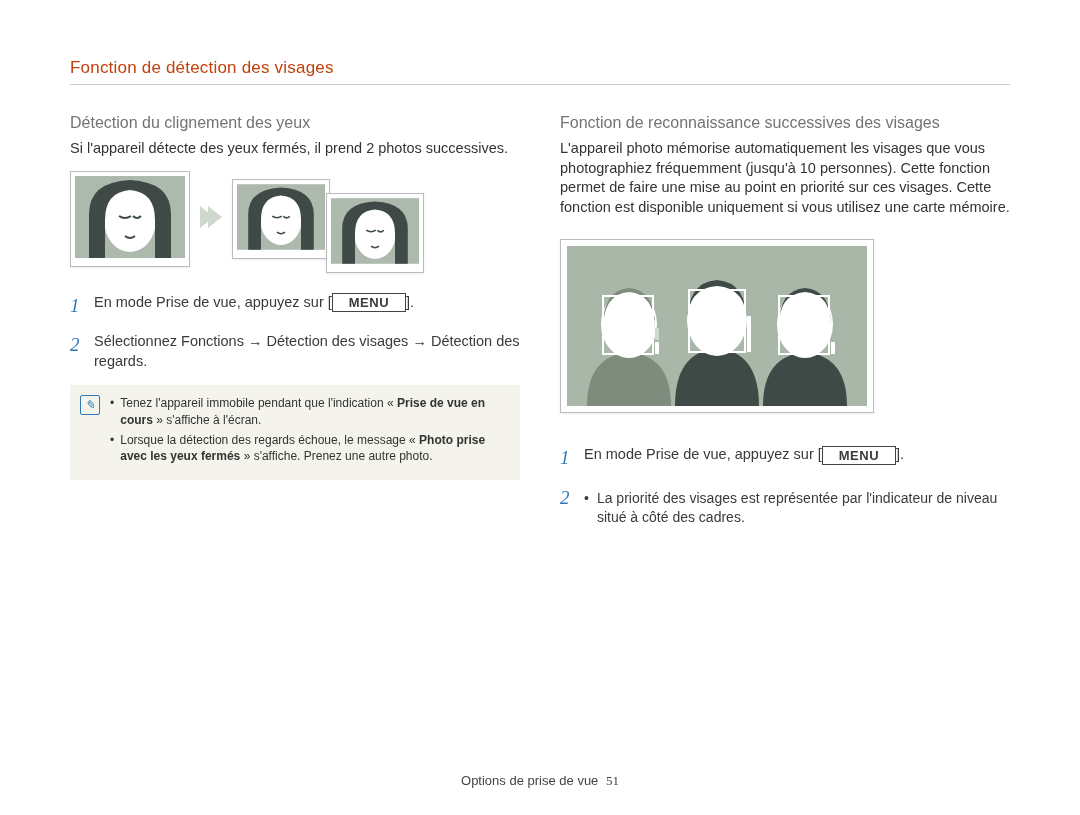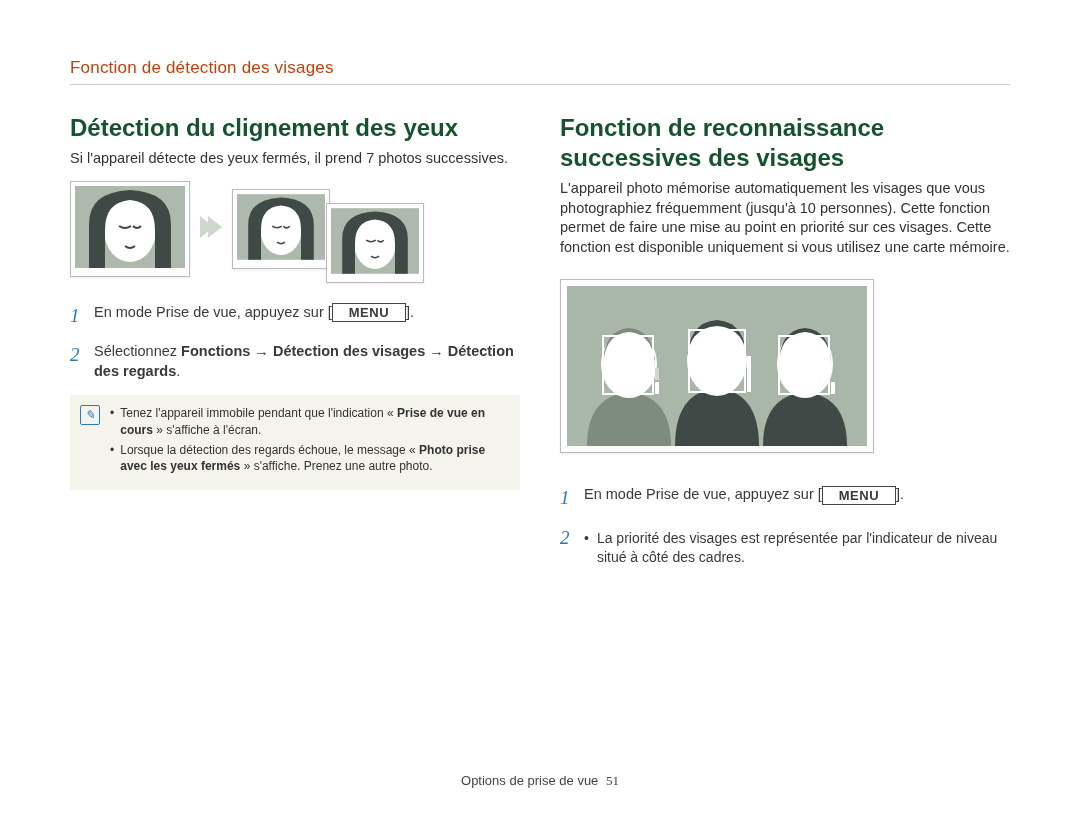--- a/index.html
+++ b/index.html
@@ -2,33 +2,33 @@
 <html><head>
 <meta charset="utf-8">
 <style>
   * { box-sizing: border-box; margin: 0; padding: 0; }
   html, body { width: 1080px; height: 815px; background: #fff; font-family: Arial, Helvetica, sans-serif; color: #3a3a3a; }
   .page { padding: 58px 70px 0 70px; position: relative; height: 100%; }
   .section-label { font-size: 17px; color: #c2410c; font-weight: 300; letter-spacing: .2px; }
   .divider { height: 1px; background: #ccc; margin-top: 6px; }
   .columns { display: flex; gap: 40px; margin-top: 28px; }
   .col { flex: 1; min-width: 0; }
-  .col-title { font-size: 24px; color: #14532d; font-weight: 700; line-height: 1.25; margin-bottom: 6px; }
+  .col-title { font-size: 16px; color: #737373; font-weight: 400; line-height: 1.25; margin-bottom: 6px; }
   .body-text { font-size: 14.5px; color: #333; line-height: 1.35; margin-bottom: 12px; }
   .thumbs { display: flex; align-items: center; gap: 8px; margin: 10px 0 26px 0; }
   .thumb-frame { display: inline-block; border: 1px solid #bbb; padding: 4px; background: #fff; box-shadow: 0 1px 2px rgba(0,0,0,.08); }
   .dual-wrap { position: relative; }
   .dual-wrap .thumb-frame:nth-child(2) { position: relative; top: 14px; margin-left: -8px; }
   .arrow { color: #c9d2c9; }
   .steps { list-style: none; }
   .steps li { display: flex; gap: 10px; margin-bottom: 14px; font-size: 14.5px; line-height: 1.35; }
   .step-num { color: #2f79b9; font-style: italic; font-size: 19px; font-family: Georgia, 'Times New Roman', serif; min-width: 14px; }
   .step-body { flex: 1; }
   .menu-btn { display: inline-block; border: 1px solid #444; padding: 0 16px; font-weight: 700; font-size: 13px; letter-spacing: .5px; vertical-align: middle; line-height: 17px; }
-  .step-body b { font-weight: 700; }
+  .step-body b { font-weight: 400; }
   .info-box { background: #f4f3ec; display: flex; padding: 10px 10px 12px 10px; gap: 10px; margin-top: 6px; }
   .info-icon { width: 20px; height: 20px; border: 1.5px solid #2f79b9; color: #2f79b9; display: flex; align-items: center; justify-content: center; font-size: 12px; border-radius: 2px; flex-shrink: 0; font-style: italic; }
   .info-list { list-style: none; font-size: 12px; color: #333; line-height: 1.35; }
   .info-list li { margin-bottom: 4px; display: flex; gap: 6px; }
   .bullet { flex-shrink: 0; }
   .info-list b { font-weight: 700; }
   .group-frame { border: 1px solid #bbb; padding: 6px; display: inline-block; background: #fff; margin: 10px 0 28px 0; box-shadow: 0 1px 2px rgba(0,0,0,.08); }
   .group-svg { display: block; background: #b3c0b3; }
   .sub-bullets { list-style: none; margin-top: 4px; }
   .sub-bullets li { display: flex; gap: 8px; font-size: 14px; line-height: 1.35; }
@@ -41,21 +41,21 @@
 
 <div class="page">
 
   <div class="section-label">Fonction de détection des visages</div>
   <div class="divider"></div>
 
   <div class="columns">
 
     <div class="col">
       <div class="col-title">Détection du clignement des yeux</div>
-      <div class="body-text">Si l'appareil détecte des yeux fermés, il prend 7 photos successives.</div>
+      <div class="body-text">Si l'appareil détecte des yeux fermés, il prend 2 photos successives.</div>
 
       <div class="thumbs">
         <span class="thumb-frame">
           <svg width="110" height="82" viewBox="0 0 110 82">
             <rect width="110" height="82" fill="#aeb9ad"></rect>
             <ellipse cx="55" cy="44" rx="26" ry="32" fill="#fff"></ellipse>
             <path d="M30 44 Q30 16 55 14 Q80 16 80 44 L80 82 L96 82 L96 38 Q96 6 55 4 Q14 6 14 38 L14 82 L30 82 Z" fill="#3f4a46"></path>
             <path d="M44 40 q6 4 12 0" stroke="#3f4a46" stroke-width="2" fill="none"></path>
             <path d="M58 40 q4 4 8 0" stroke="#3f4a46" stroke-width="2" fill="none"></path>
             <path d="M50 60 q5 4 10 0" stroke="#3f4a46" stroke-width="2" fill="none"></path>

